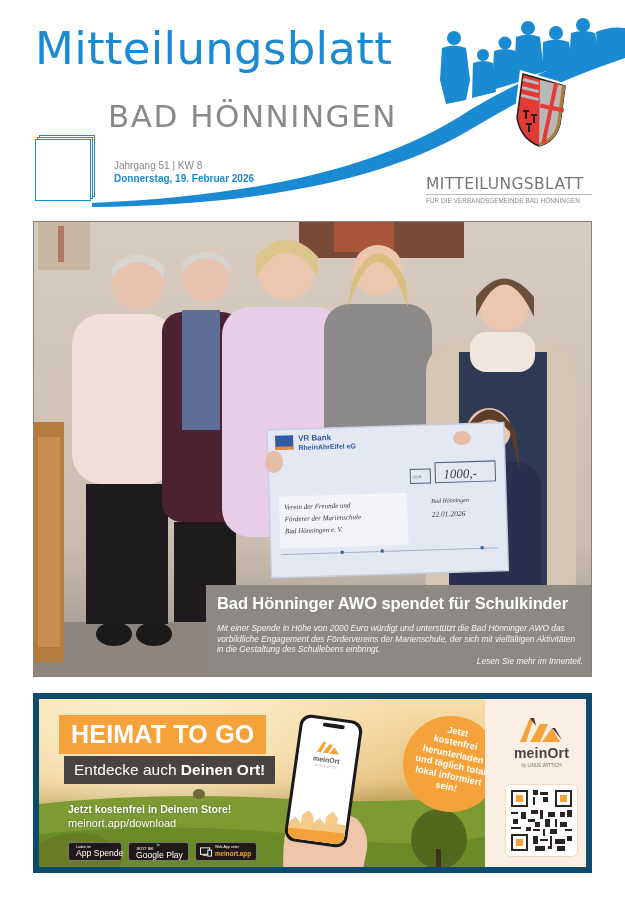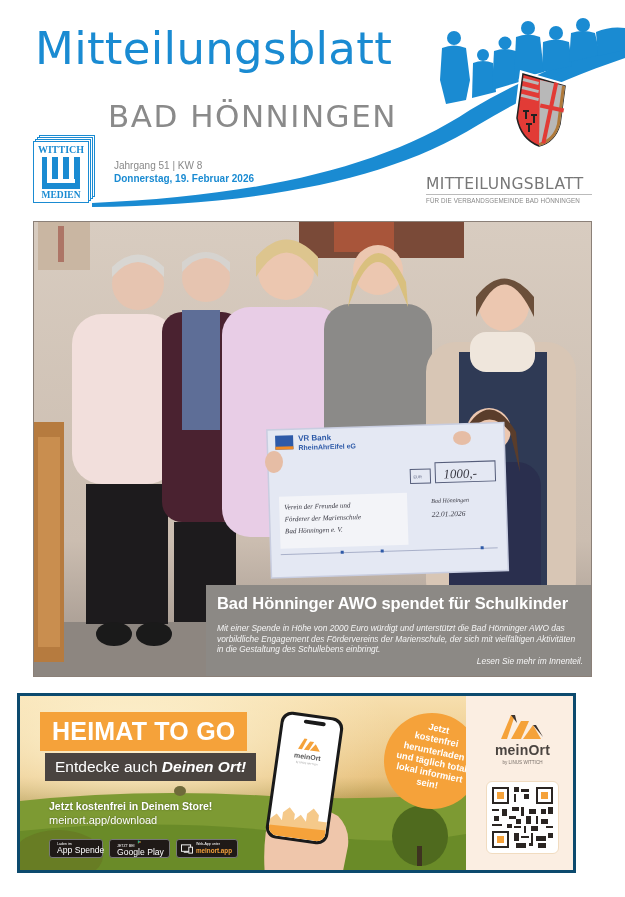--- a/index.html
+++ b/index.html
@@ -66,34 +66,34 @@
   }
   .caption-box .teaser {
     margin-top: 10px; font-size: 8.4px; font-style: italic; line-height: 10.5px; color: #f4f4f4;
   }
   .caption-box .more {
     text-align: right; font-size: 8.4px; font-style: italic; color: #f4f4f4; margin-top: 1px;
   }
 
   
   .ad {
-    position: absolute; left: 17px; top: 693px; width: 559px; height: 180px;
-    border: 3px solid #0c4a6e; overflow: hidden; background: #000000;
+    position: absolute; left: 33px; top: 693px; width: 559px; height: 180px;
+    border: 6px solid #0c4a6e; overflow: hidden; background: #000000;
   }
   .ad-scene { position: absolute; left: 0; top: 0; }
   .ad-title {
     position: absolute; left: 20px; top: 16px; height: 39px; padding: 0 12px;
     background: #f5a23a; color: #fff; font-weight: bold; font-size: 25px; line-height: 39px;
     white-space: nowrap; letter-spacing: 0.2px;
   }
   .ad-sub {
     position: absolute; left: 25px; top: 57px; height: 28px; padding: 0 10px;
     background: #4a4440; color: #fff; font-size: 15.5px; line-height: 28px; white-space: nowrap;
   }
-  .ad-sub b { font-weight: bold; font-style: italic; }
+  .ad-sub b { font-weight: bold; }
   .ad-store-text {
     position: absolute; left: 29px; top: 104px; color: #fff; font-size: 10.5px; font-weight: bold;
     white-space: nowrap; text-shadow: 0 0 2px rgba(0,0,0,0.35); text-align: center;
   }
   .ad-url {
     position: absolute; left: 29px; top: 118px; color: #fff; font-size: 11px; white-space: nowrap;
     text-shadow: 0 0 2px rgba(0,0,0,0.35);
   }
   .store-btn {
     position: absolute; top: 143px; height: 19px; background: #1f1a17; border: 0.8px solid #777;
@@ -162,31 +162,20 @@
     </g>
   </svg>
 
   <div class="masthead-title">Mitteilungsblatt</div>
   <div class="masthead-town">BAD HÖNNINGEN</div>
 
   <div class="logo-wittich">
     <div class="stack" style="left:6px;top:0;width:56px;height:62px;"></div>
     <div class="stack" style="left:4px;top:2px;width:56px;height:62px;"></div>
     <div class="stack" style="left:2px;top:4px;width:56px;height:62px;"></div>
-    <div class="front">
-      <div class="lbl-top">WITTICH</div>
-      <svg class="mark" width="38" height="32">
-        <rect x="0" y="0" width="38" height="32" fill="#1a8bd2"></rect>
-        <rect x="5" y="0" width="5" height="25" fill="#fff"></rect>
-        <rect x="5" y="22" width="28" height="4" fill="#fff"></rect>
-        <rect x="16" y="0" width="5" height="22" fill="#fff"></rect>
-        <rect x="27" y="0" width="5" height="25" fill="#fff"></rect>
-      </svg>
-      <div class="lbl-bot">MEDIEN</div>
-    </div>
   </div>
 
   <div class="issue-meta">
     <div class="vol">Jahrgang 51 | KW 8</div>
     <div class="date">Donnerstag, 19. Februar 2026</div>
   </div>
 
   <svg class="crest" width="58" height="84" viewBox="0 0 58 84">
     <path d="M8 2 L56 16 L50 58 Q44 78 26 82 Q6 74 2 50 Z" fill="#fff"></path>
     <path d="M11 6 L53 18 L48 56 Q43 74 27 78 Q9 71 5 50 Z" fill="#e23b36" stroke="#222" stroke-width="1.5"></path>

